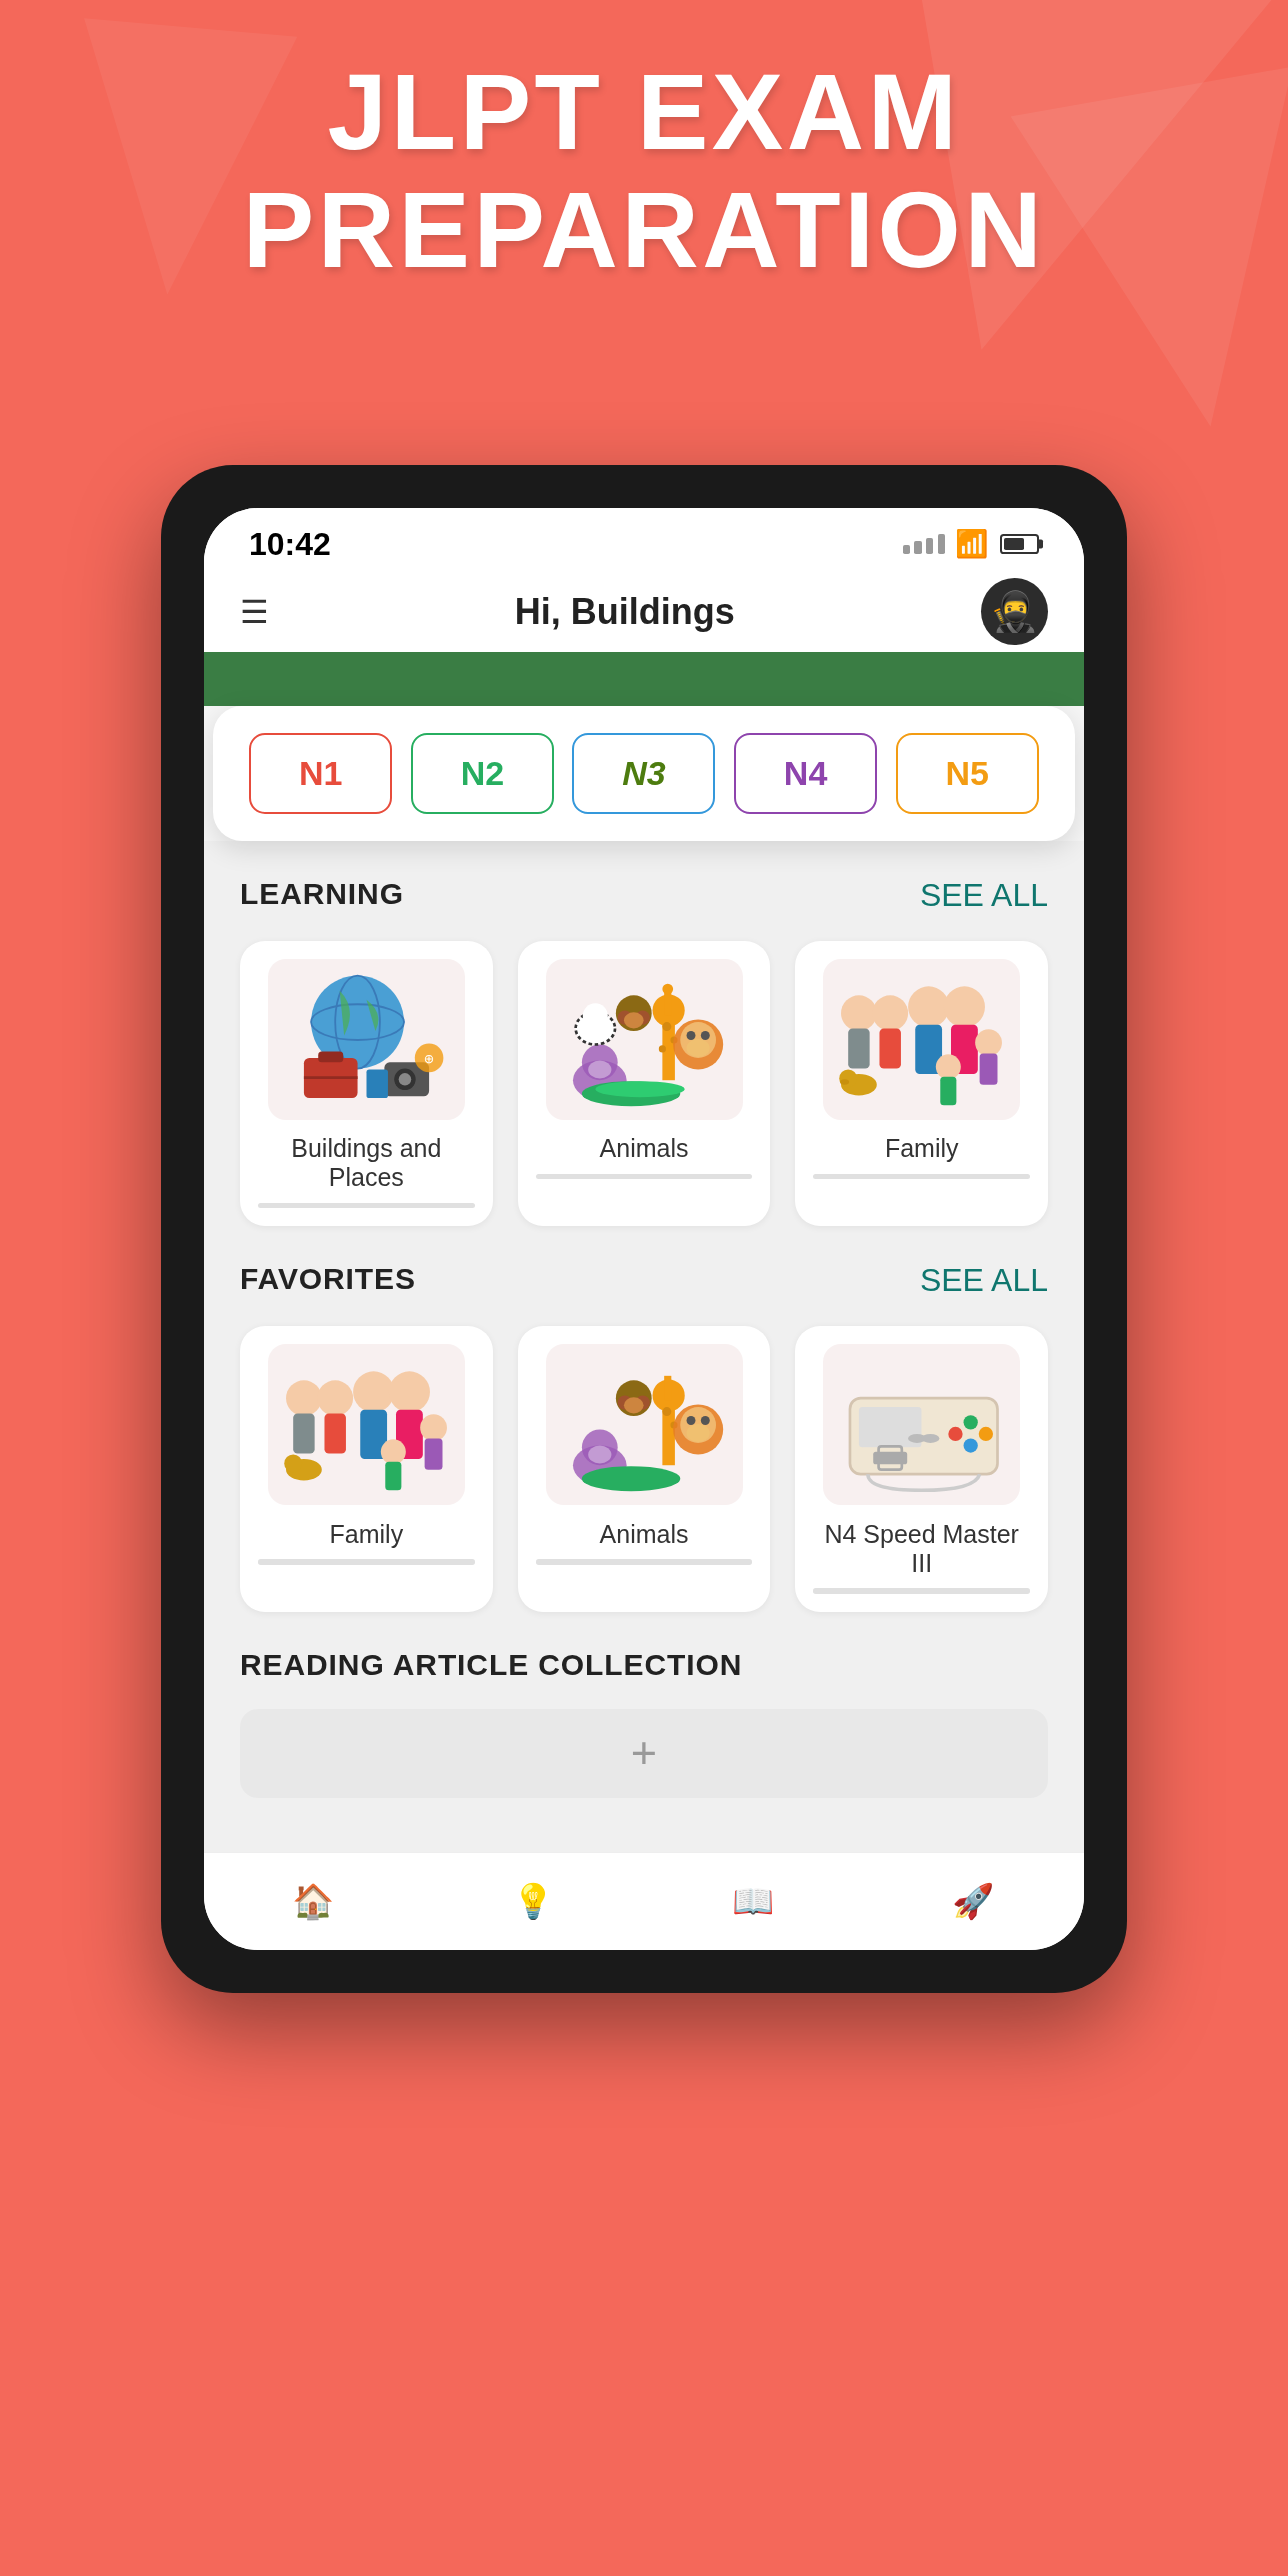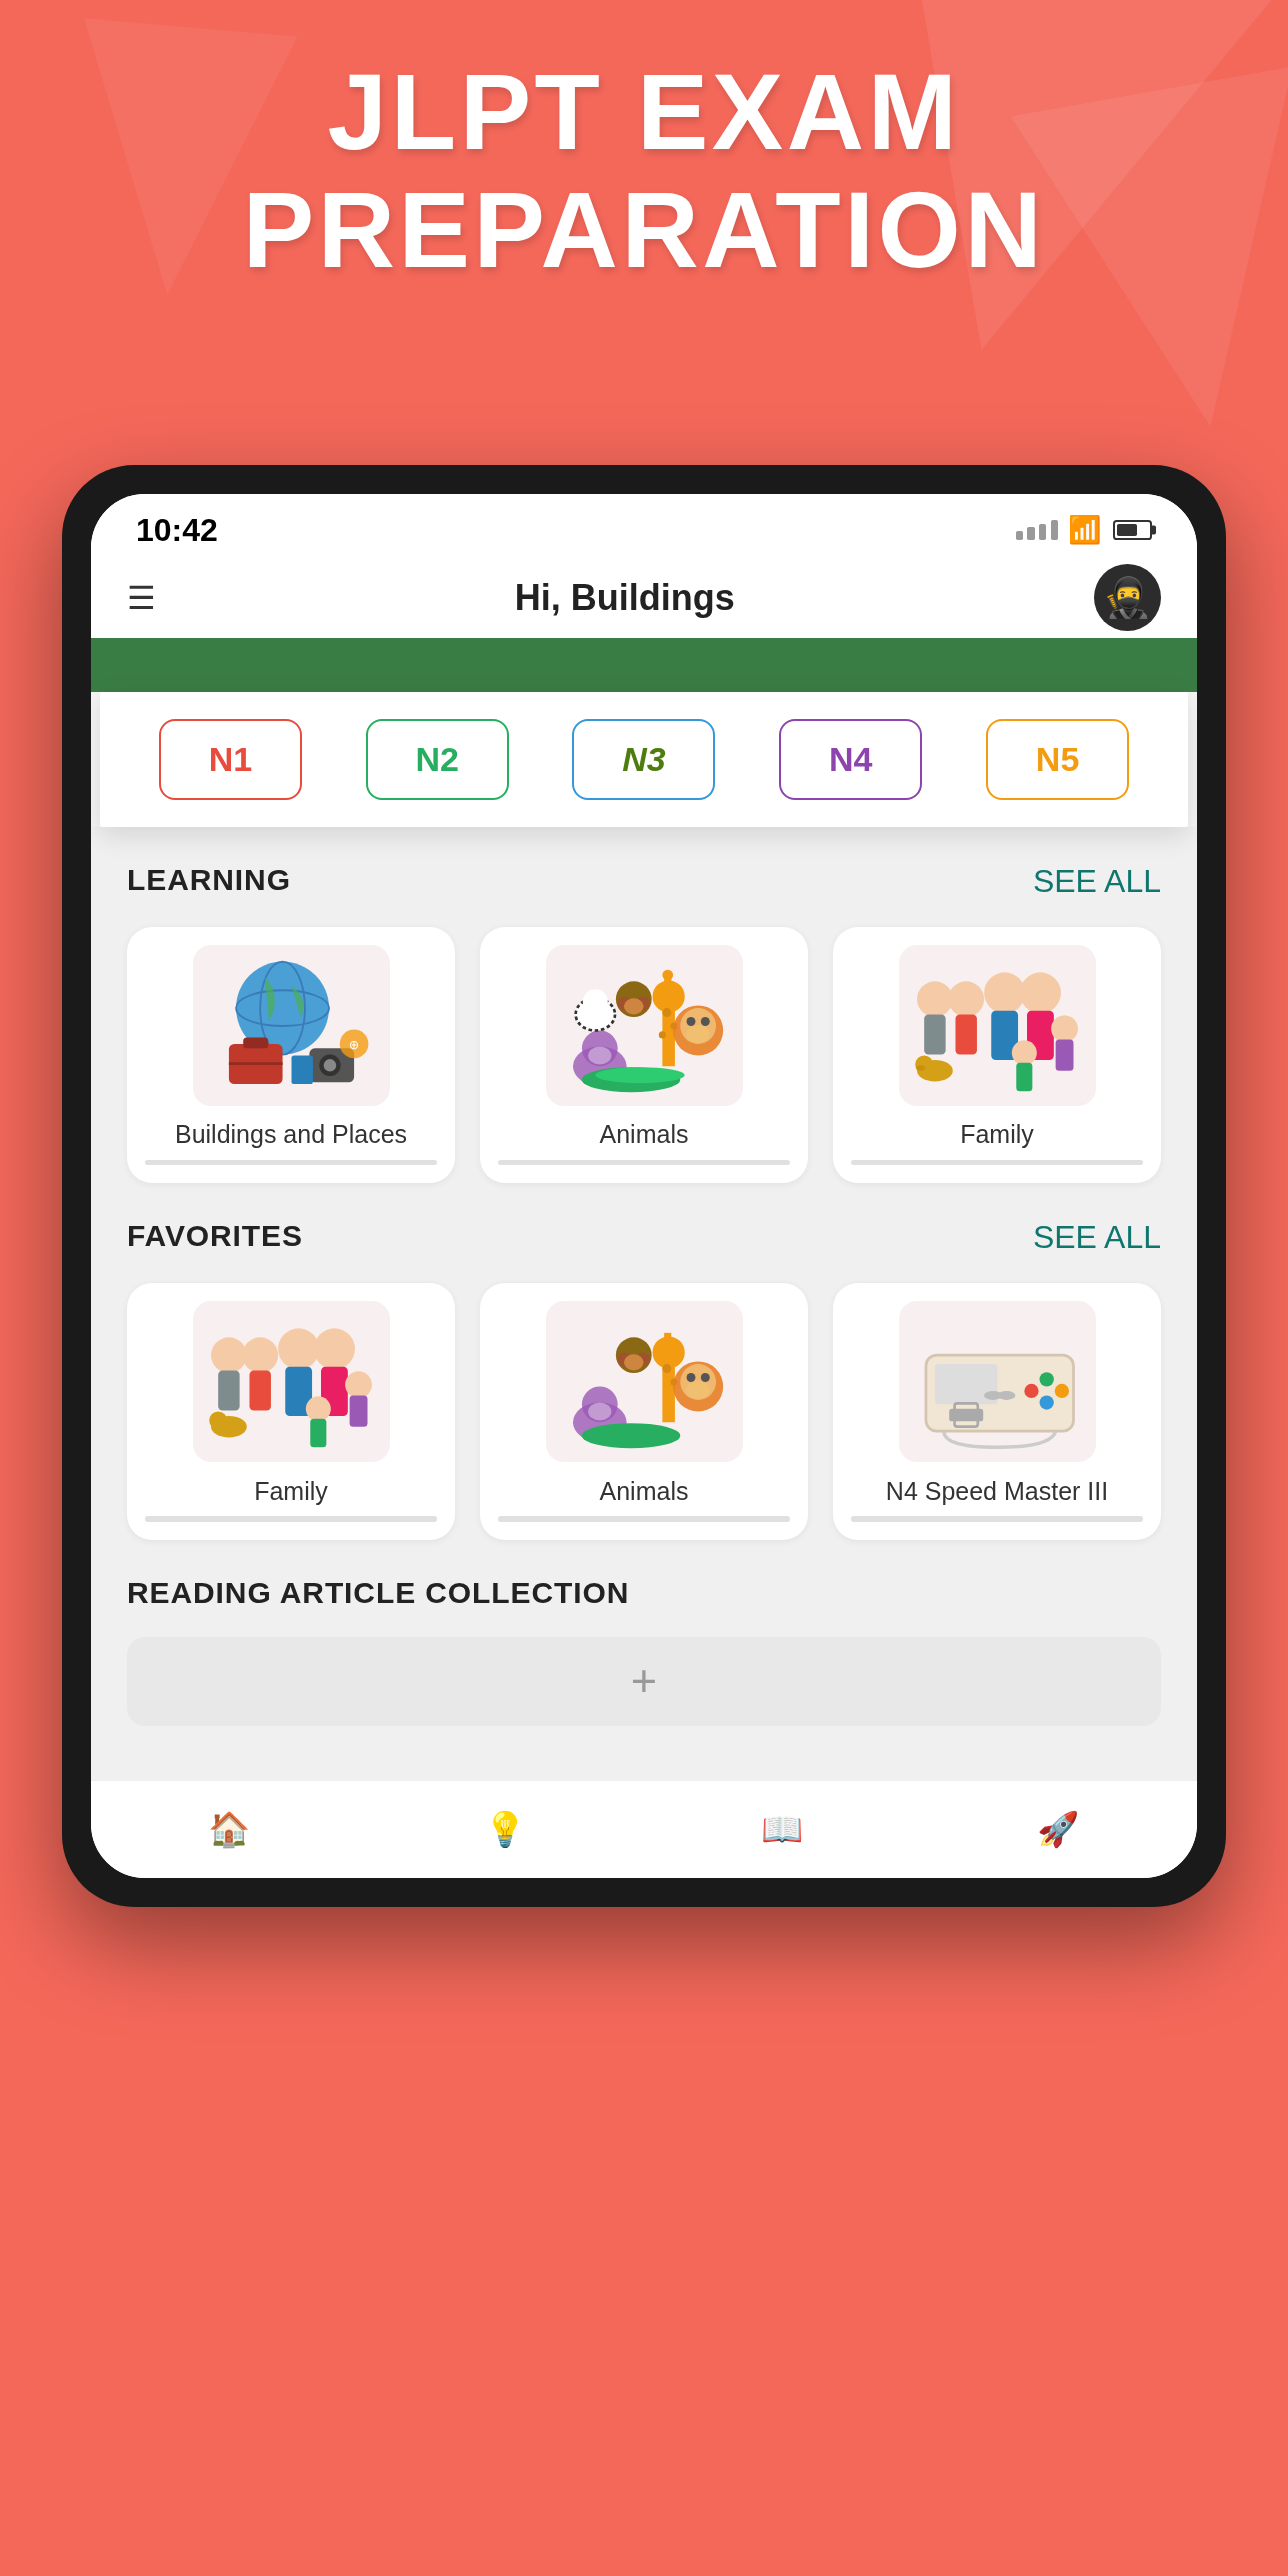--- a/index.html
+++ b/index.html
@@ -61,24 +61,24 @@
       text-shadow: 1.8px 3.6px 7.2px rgba(0,0,0,0.15);
       z-index: 2;
     }
 
     
     .phone-wrapper {
       position: absolute;
       top: 465px;
       left: 50%;
       transform: translateX(-50%);
-      width: 1164px;
+      width: 966px;
       background: #1a1a1a;
       border-radius: 72px;
-      padding: 29px;
+      padding: 43px;
       box-shadow: 0 36px 89px rgba(0,0,0,0.4);
       z-index: 3;
     }
 
     .phone-inner {
       background: #f5f5f5;
       border-radius: 54px;
       overflow: hidden;
       position: relative;
     }
@@ -175,21 +175,21 @@
 
     
     .level-tabs-container {
       position: relative;
       margin: 0 -9px;
       z-index: 10;
     }
     .level-tabs {
       background: white;
       margin: 0 18px;
-      border-radius: 2px;
+      border-radius: 29px;
       padding: 27px 36px;
       display: flex;
       justify-content: space-around;
       align-items: flex-start;
       box-shadow: 0 7.2px 27px rgba(0,0,0,0.12);
       gap: 18px;
     }
     .level-btn {
       width: 143px; height: 81px;
       border-radius: 16px;

